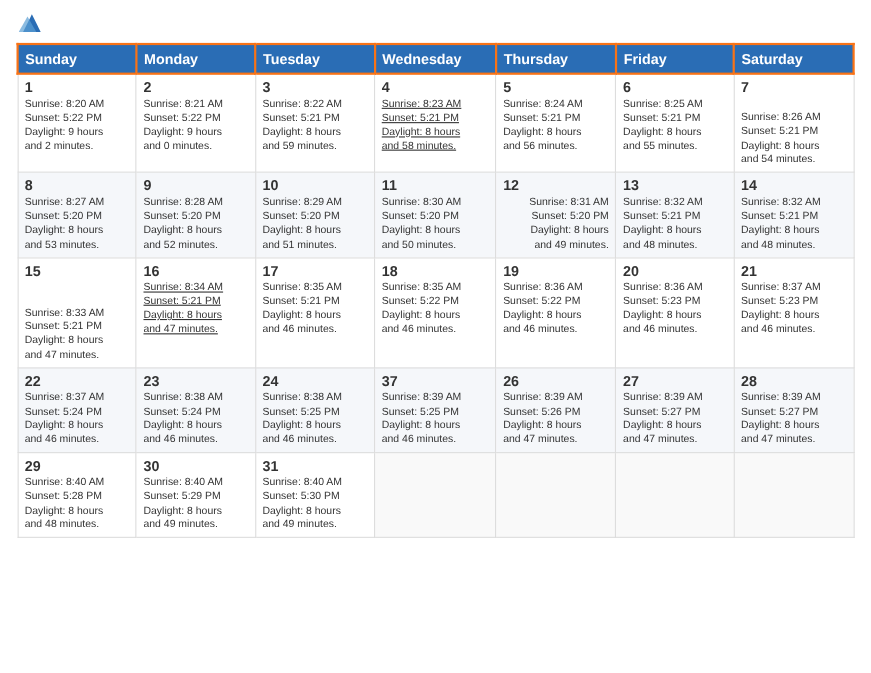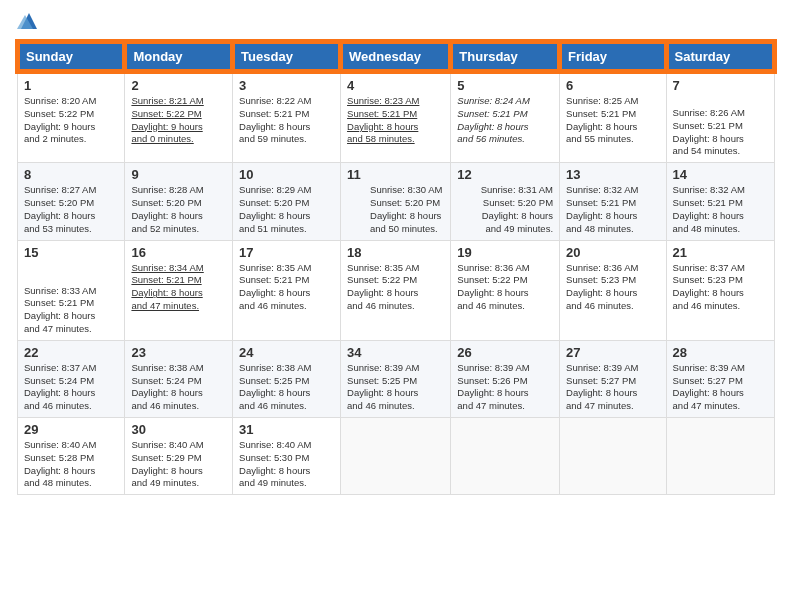--- a/index.html
+++ b/index.html
@@ -57,21 +57,21 @@
       width: 100%;
       border-collapse: collapse;
     }
     .calendar th {
       background-color: #2a6db5;
       color: #fff;
       text-align: left;
       padding: 5px 6px;
       font-size: 13px;
       font-weight: bold;
-      border: 5px solid #f97316;
+      border: 2px solid #f97316;
     }
     .calendar td {
       vertical-align: top;
       padding: 4px 6px;
       border: 1px solid #ddd;
       width: 113px;
       min-height: 80px;
       font-size: 10px;
       color: #333;
       background: #fff;
@@ -133,42 +133,42 @@
     <tr>
           <td>
             <span class="day-num">1</span>
             <div class="day-info" style="white-space: pre-line;">Sunrise: 8:20 AM
 Sunset: 5:22 PM
 Daylight: 9 hours
 and 2 minutes.</div>
           </td>
           <td>
             <span class="day-num">2</span>
-            <div class="day-info" style="white-space: pre-line; text-decoration: underline;">Sunrise: 8:21 AM
+            <div class="day-info" style="white-space: pre-line;">Sunrise: 8:21 AM
 Sunset: 5:22 PM
 Daylight: 9 hours
 and 0 minutes.</div>
           </td>
           <td>
             <span class="day-num">3</span>
             <div class="day-info" style="white-space: pre-line;">Sunrise: 8:22 AM
 Sunset: 5:21 PM
 Daylight: 8 hours
 and 59 minutes.</div>
           </td>
           <td>
             <span class="day-num">4</span>
             <div class="day-info" style="white-space: pre-line; text-decoration: underline;">Sunrise: 8:23 AM
 Sunset: 5:21 PM
 Daylight: 8 hours
 and 58 minutes.</div>
           </td>
           <td>
             <span class="day-num">5</span>
-            <div class="day-info" style="white-space: pre-line; font-style: italic;">Sunrise: 8:24 AM
+            <div class="day-info" style="white-space: pre-line;">Sunrise: 8:24 AM
 Sunset: 5:21 PM
 Daylight: 8 hours
 and 56 minutes.</div>
           </td>
           <td>
             <span class="day-num">6</span>
             <div class="day-info" style="white-space: pre-line;">Sunrise: 8:25 AM
 Sunset: 5:21 PM
 Daylight: 8 hours
 and 55 minutes.</div>
@@ -198,21 +198,21 @@
           </td>
           <td>
             <span class="day-num">10</span>
             <div class="day-info" style="white-space: pre-line;">Sunrise: 8:29 AM
 Sunset: 5:20 PM
 Daylight: 8 hours
 and 51 minutes.</div>
           </td>
           <td>
             <span class="day-num">11</span>
-            <div class="day-info" style="white-space: pre-line; margin-left: 23px;">Sunrise: 8:30 AM
+            <div class="day-info" style="white-space: pre-line;">Sunrise: 8:30 AM
 Sunset: 5:20 PM
 Daylight: 8 hours
 and 50 minutes.</div>
           </td>
           <td>
             <span class="day-num">12</span>
             <div class="day-info" style="white-space: pre-line; text-align: right;">Sunrise: 8:31 AM
 Sunset: 5:20 PM
 Daylight: 8 hours
 and 49 minutes.</div>
@@ -299,21 +299,21 @@
 and 46 minutes.</div>
           </td>
           <td>
             <span class="day-num">24</span>
             <div class="day-info" style="white-space: pre-line;">Sunrise: 8:38 AM
 Sunset: 5:25 PM
 Daylight: 8 hours
 and 46 minutes.</div>
           </td>
           <td>
-            <span class="day-num">34</span>
+            <span class="day-num">37</span>
             <div class="day-info" style="white-space: pre-line;">Sunrise: 8:39 AM
 Sunset: 5:25 PM
 Daylight: 8 hours
 and 46 minutes.</div>
           </td>
           <td>
             <span class="day-num">26</span>
             <div class="day-info" style="white-space: pre-line;">Sunrise: 8:39 AM
 Sunset: 5:26 PM
 Daylight: 8 hours

